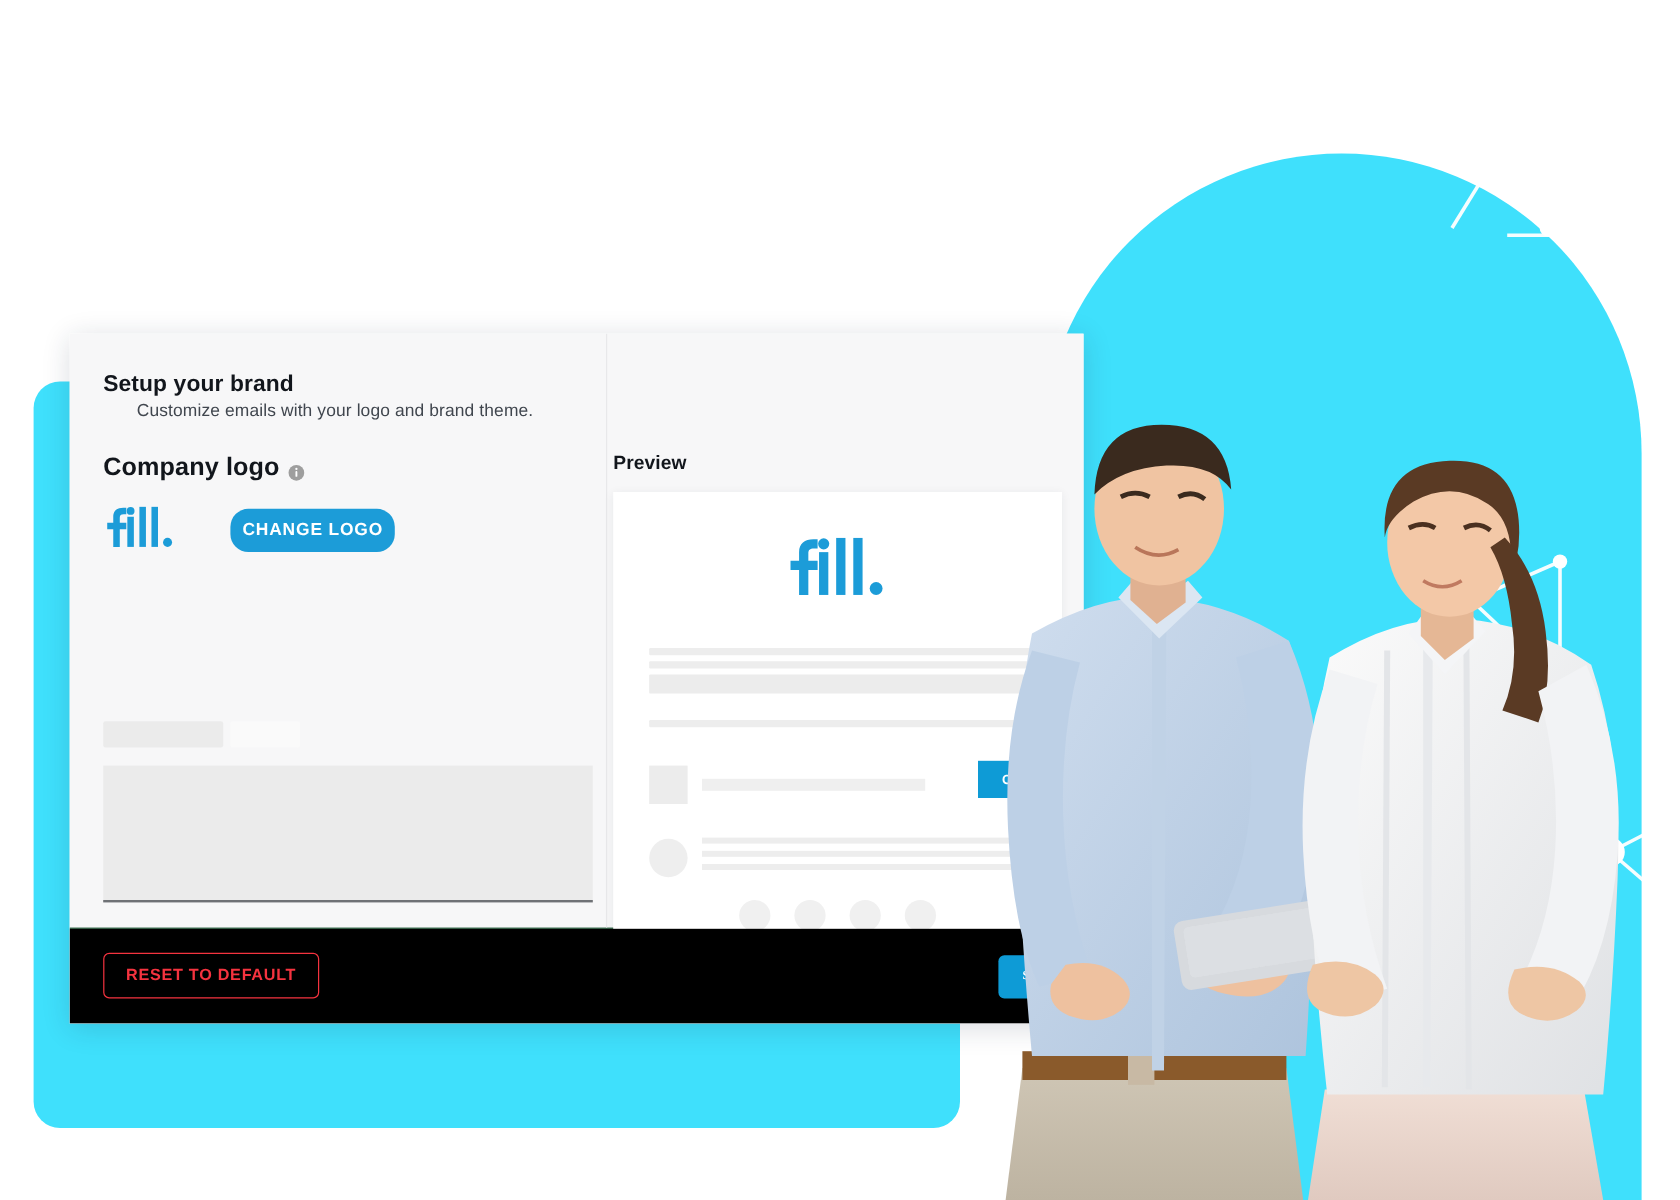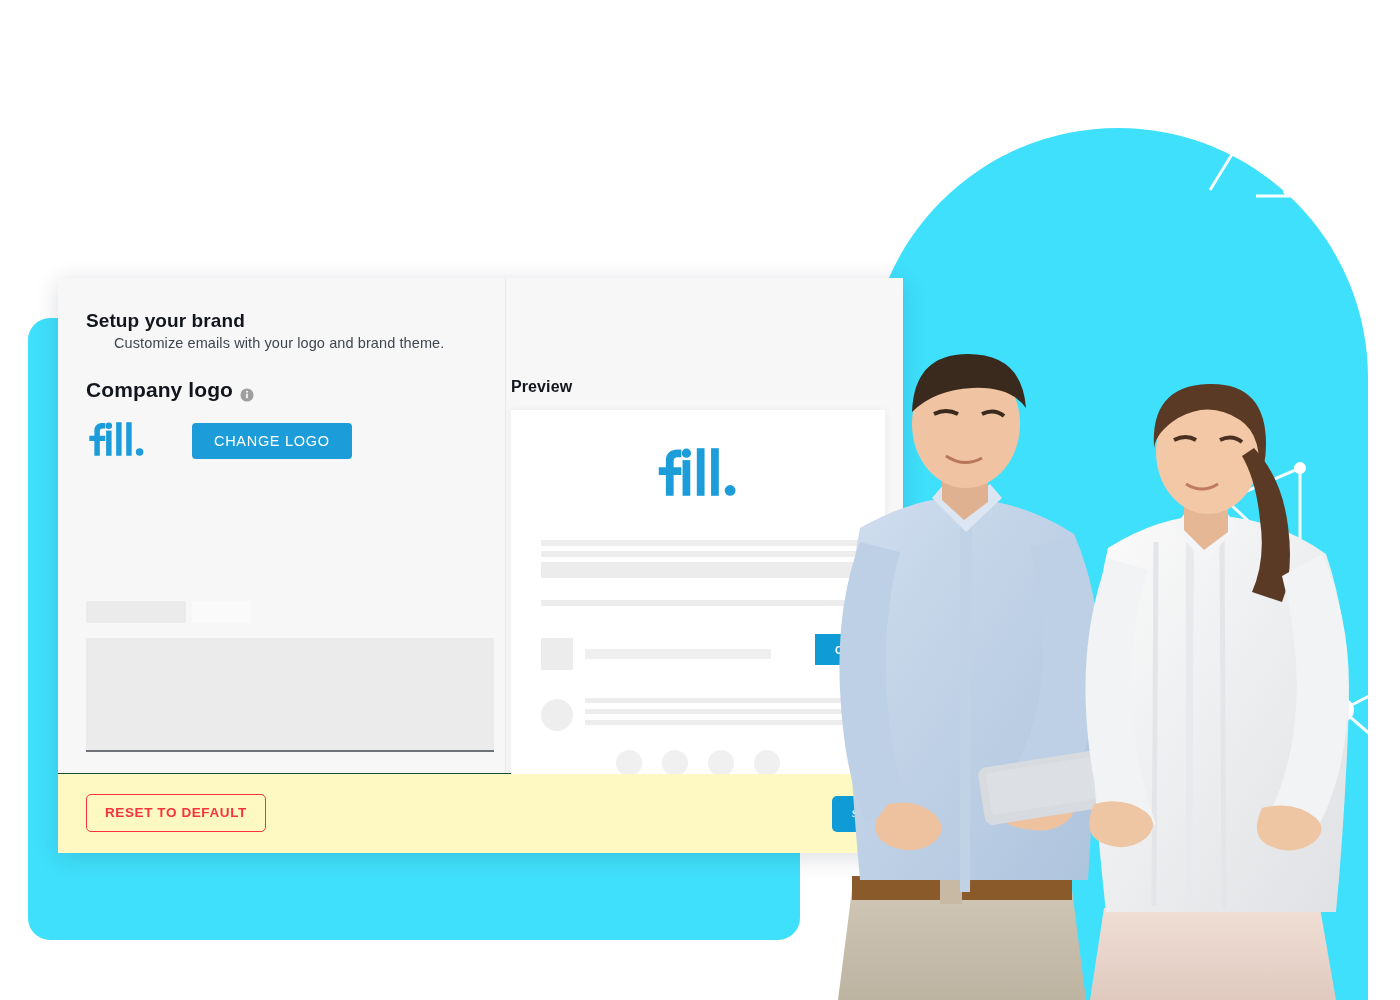--- a/index.html
+++ b/index.html
@@ -55,23 +55,23 @@
   .field-label{
     font-size:21px;font-weight:bold;color:#12161c;letter-spacing:.1px;
     display:flex;align-items:center;gap:7px;
   }
   .info-icon{display:inline-block;width:14px;height:14px;opacity:.95;}
 
   .logo-row{display:flex;align-items:center;gap:44px;margin-top:20px;}
   .fill-logo{display:block;}
 
   .btn-change{
-    background:#1C9CD8;color:#fff;border:none;border-radius:4px;
-    padding:0 22px;height:36px;line-height:36px;
-    font-size:14.5px;font-weight:normal;letter-spacing:.7px;
+    background:#1C9CD8;color:#fff;border:none;border-radius:15px;
+    padding:0 10px;height:36px;line-height:36px;
+    font-size:14.5px;font-weight:bold;letter-spacing:.7px;
     cursor:pointer;font-family:inherit;
   }
 
   
   .sk-small-row{position:absolute;left:28px;top:323px;display:flex;gap:6px;}
   .sk-a{width:100px;height:22px;background:#ebebeb;border-radius:2px;}
   .sk-b{width:58px;height:22px;background:#fafafa;border-radius:2px;}
   .sk-big{
     position:absolute;left:28px;top:360px;width:408px;height:112px;
     background:#ebebeb;border-bottom:2px solid #6f7276;
@@ -106,21 +106,21 @@
   }
   .pv-row2{position:absolute;left:30px;right:24px;top:288px;display:flex;align-items:center;gap:12px;}
   .pv-circ{width:32px;height:32px;border-radius:50%;background:#eeeeee;flex:none;}
   .pv-stack{flex:1;}
   .pv-s{height:5px;background:#ededed;margin-bottom:6px;}
   .pv-dots{position:absolute;left:0;right:0;top:340px;display:flex;justify-content:center;gap:20px;}
   .pv-dot{width:26px;height:26px;border-radius:50%;background:#f0f0f0;}
 
   
   .card-footer{
-    position:absolute;left:0;right:0;bottom:0;height:79px;background:#fef9c3;
+    position:absolute;left:0;right:0;bottom:0;height:79px;background:#000000;
   }
   .btn-reset{
     position:absolute;left:28px;top:20px;
     background:transparent;color:#F5333F;border:1.6px solid #F5333F;border-radius:5px;
     padding:0 18px;height:38px;line-height:36px;
     font-size:13.5px;font-weight:bold;letter-spacing:.6px;
     cursor:pointer;font-family:inherit;
   }
   .btn-save{
     position:absolute;left:774px;top:22px;

